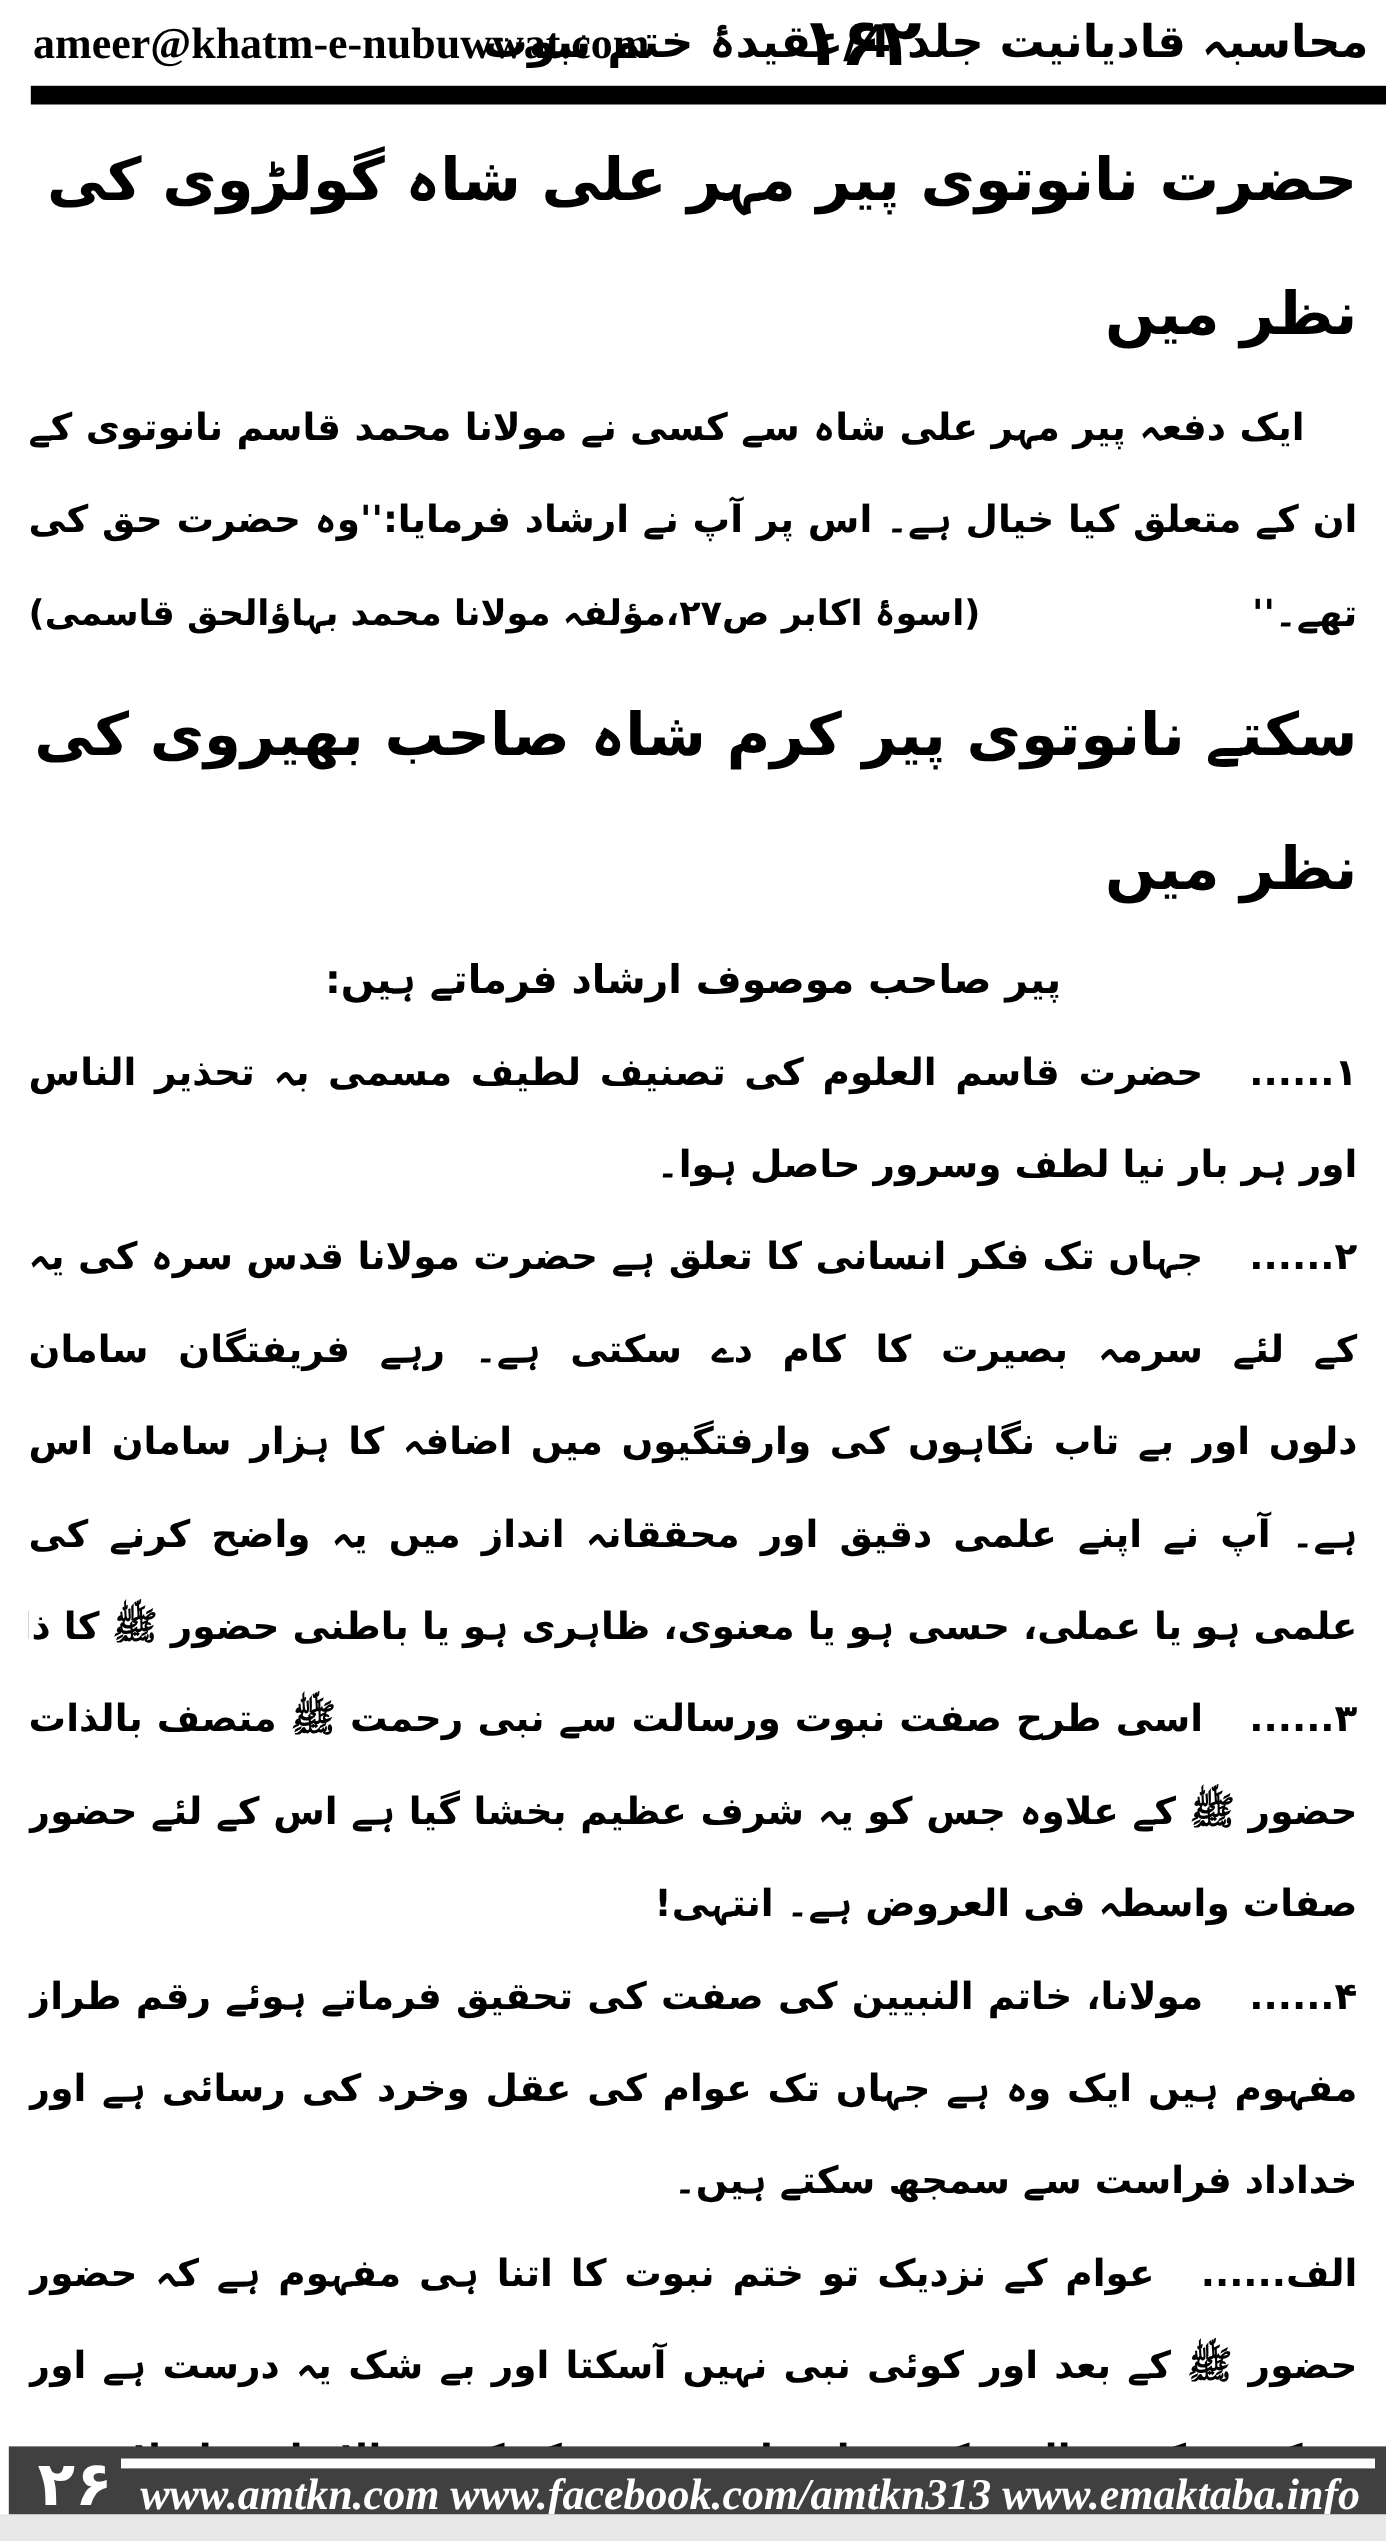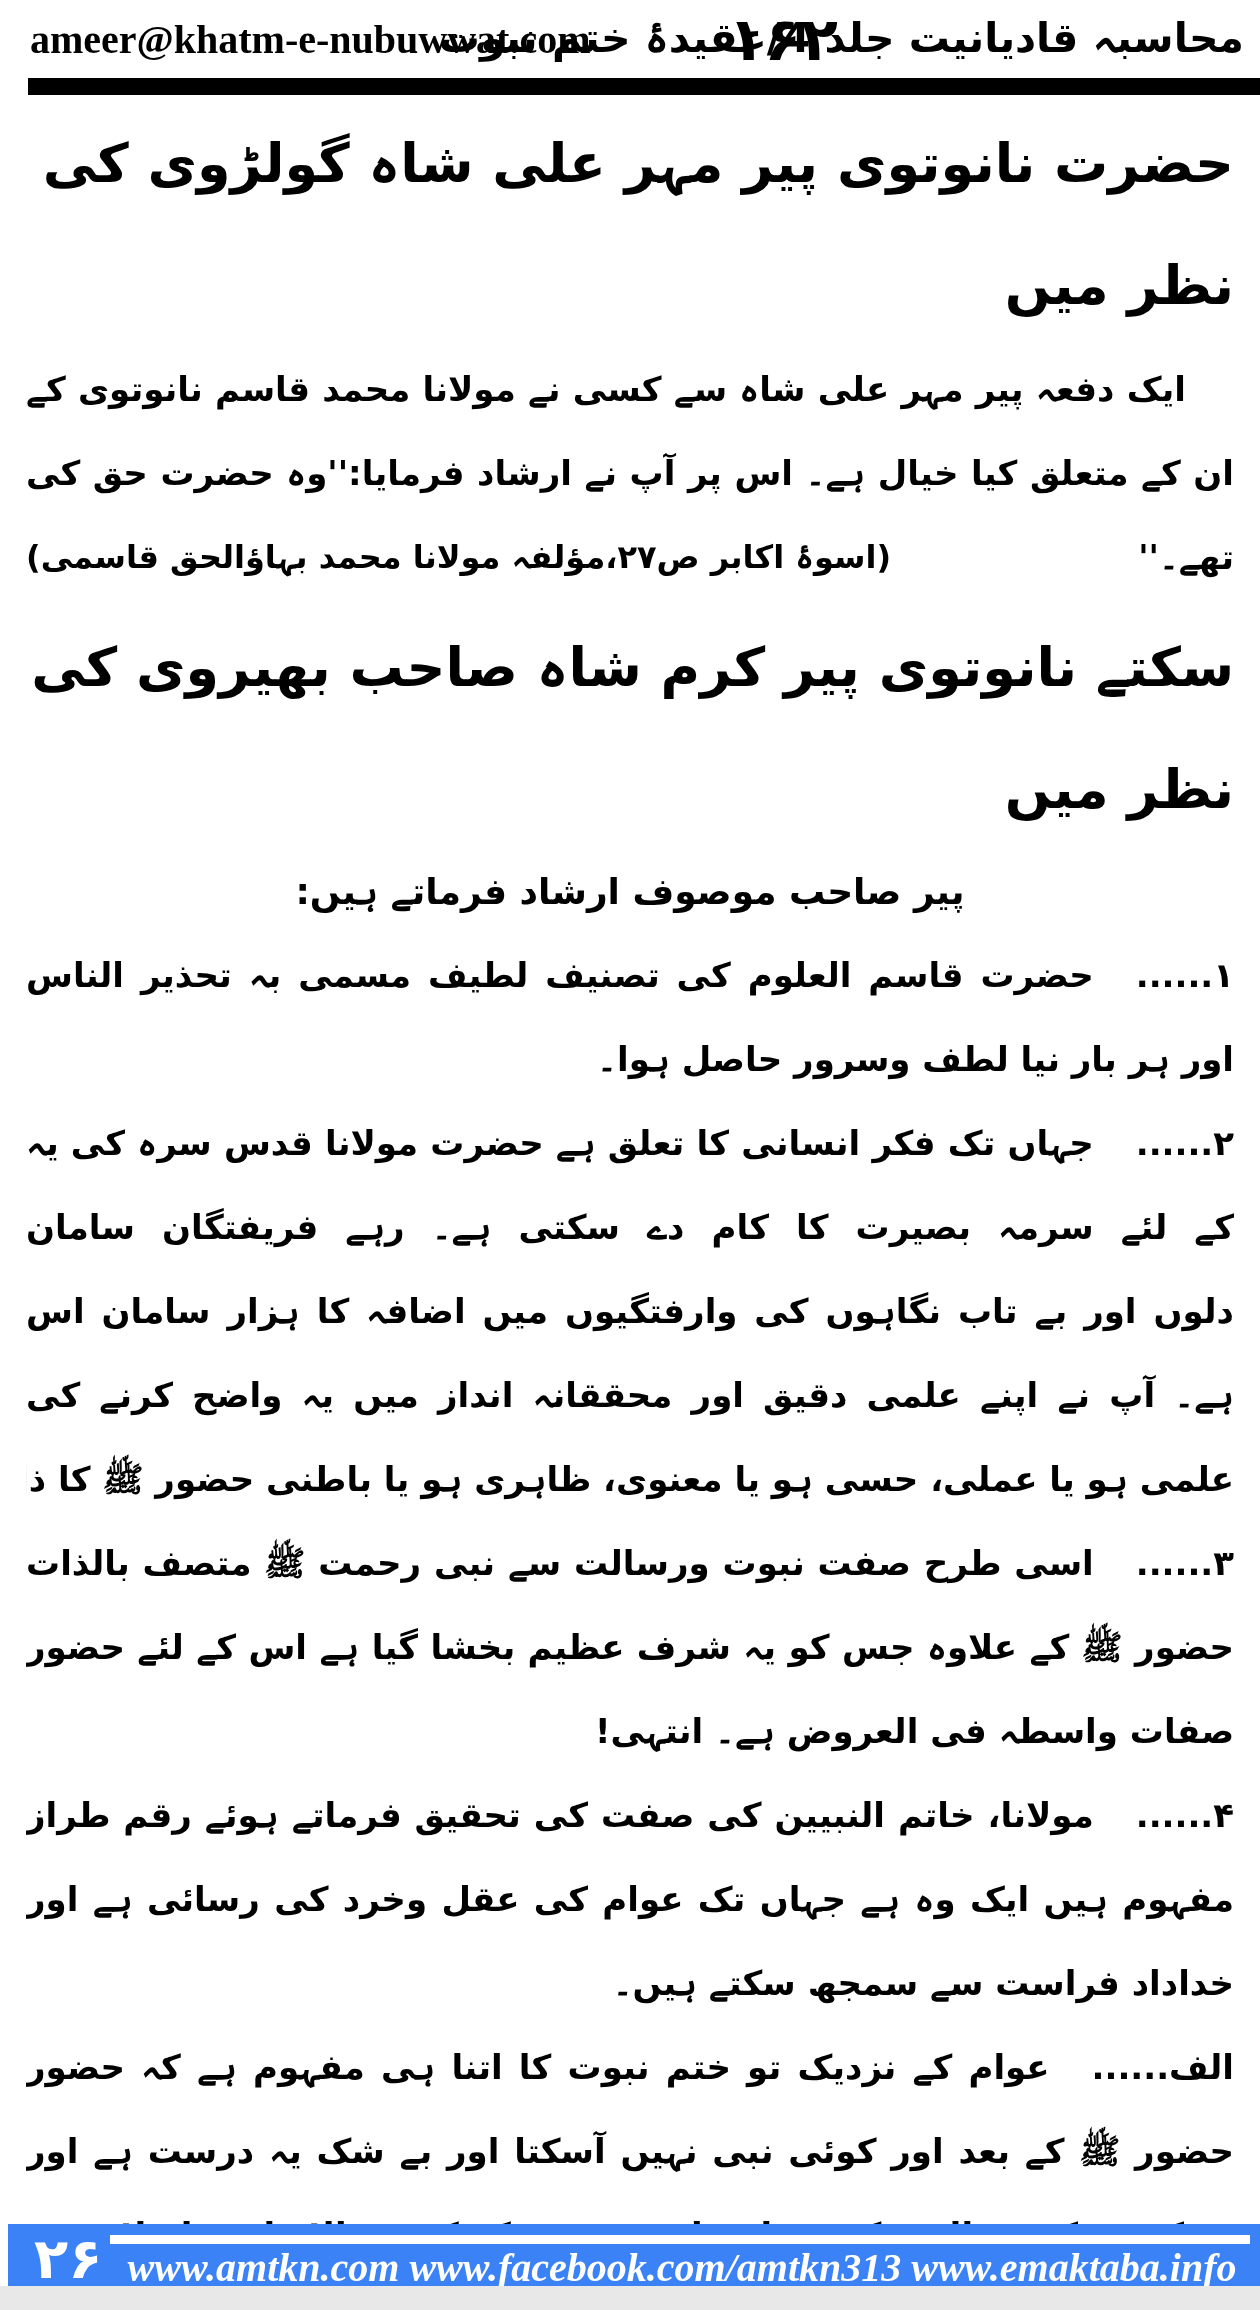--- a/index.html
+++ b/index.html
@@ -19,21 +19,21 @@
   .pline{font-size:34px;line-height:84px;text-align:justify;overflow:hidden;white-space:nowrap;}
   .pline.fill{text-align-last:justify;white-space:normal;height:84px;}
   .pline.end{text-align:center;text-align-last:right;}
   .indent{text-indent:48px;}
   .citerow{display:flex;justify-content:space-between;align-items:center;height:84px;
            font-size:34px;font-weight:bold;}
   .cite{font-size:32px;}
   .intro{text-align:center;font-size:36px;line-height:82px;}
   .marker{margin-left:42px;letter-spacing:2px;}
   
-  .footer{position:absolute;left:8px;right:0;top:2224px;height:74px;background:#3b82f6;color:#fff;}
+  .footer{position:absolute;left:8px;right:0;top:2224px;height:74px;background:#404040;color:#fff;}
   .fnum{position:absolute;left:26px;top:2px;font-size:56px;font-weight:bold;}
   .frule{position:absolute;left:102px;right:10px;top:11px;height:9px;background:#fff;}
   .flinks{position:absolute;left:102px;right:6px;top:20px;text-align:center;
           font-family:"Liberation Serif",serif;font-weight:bold;font-size:40px;white-space:nowrap;font-style:italic;}
 </style>
 </head>
 <body>
 
 <div class="page">
 

